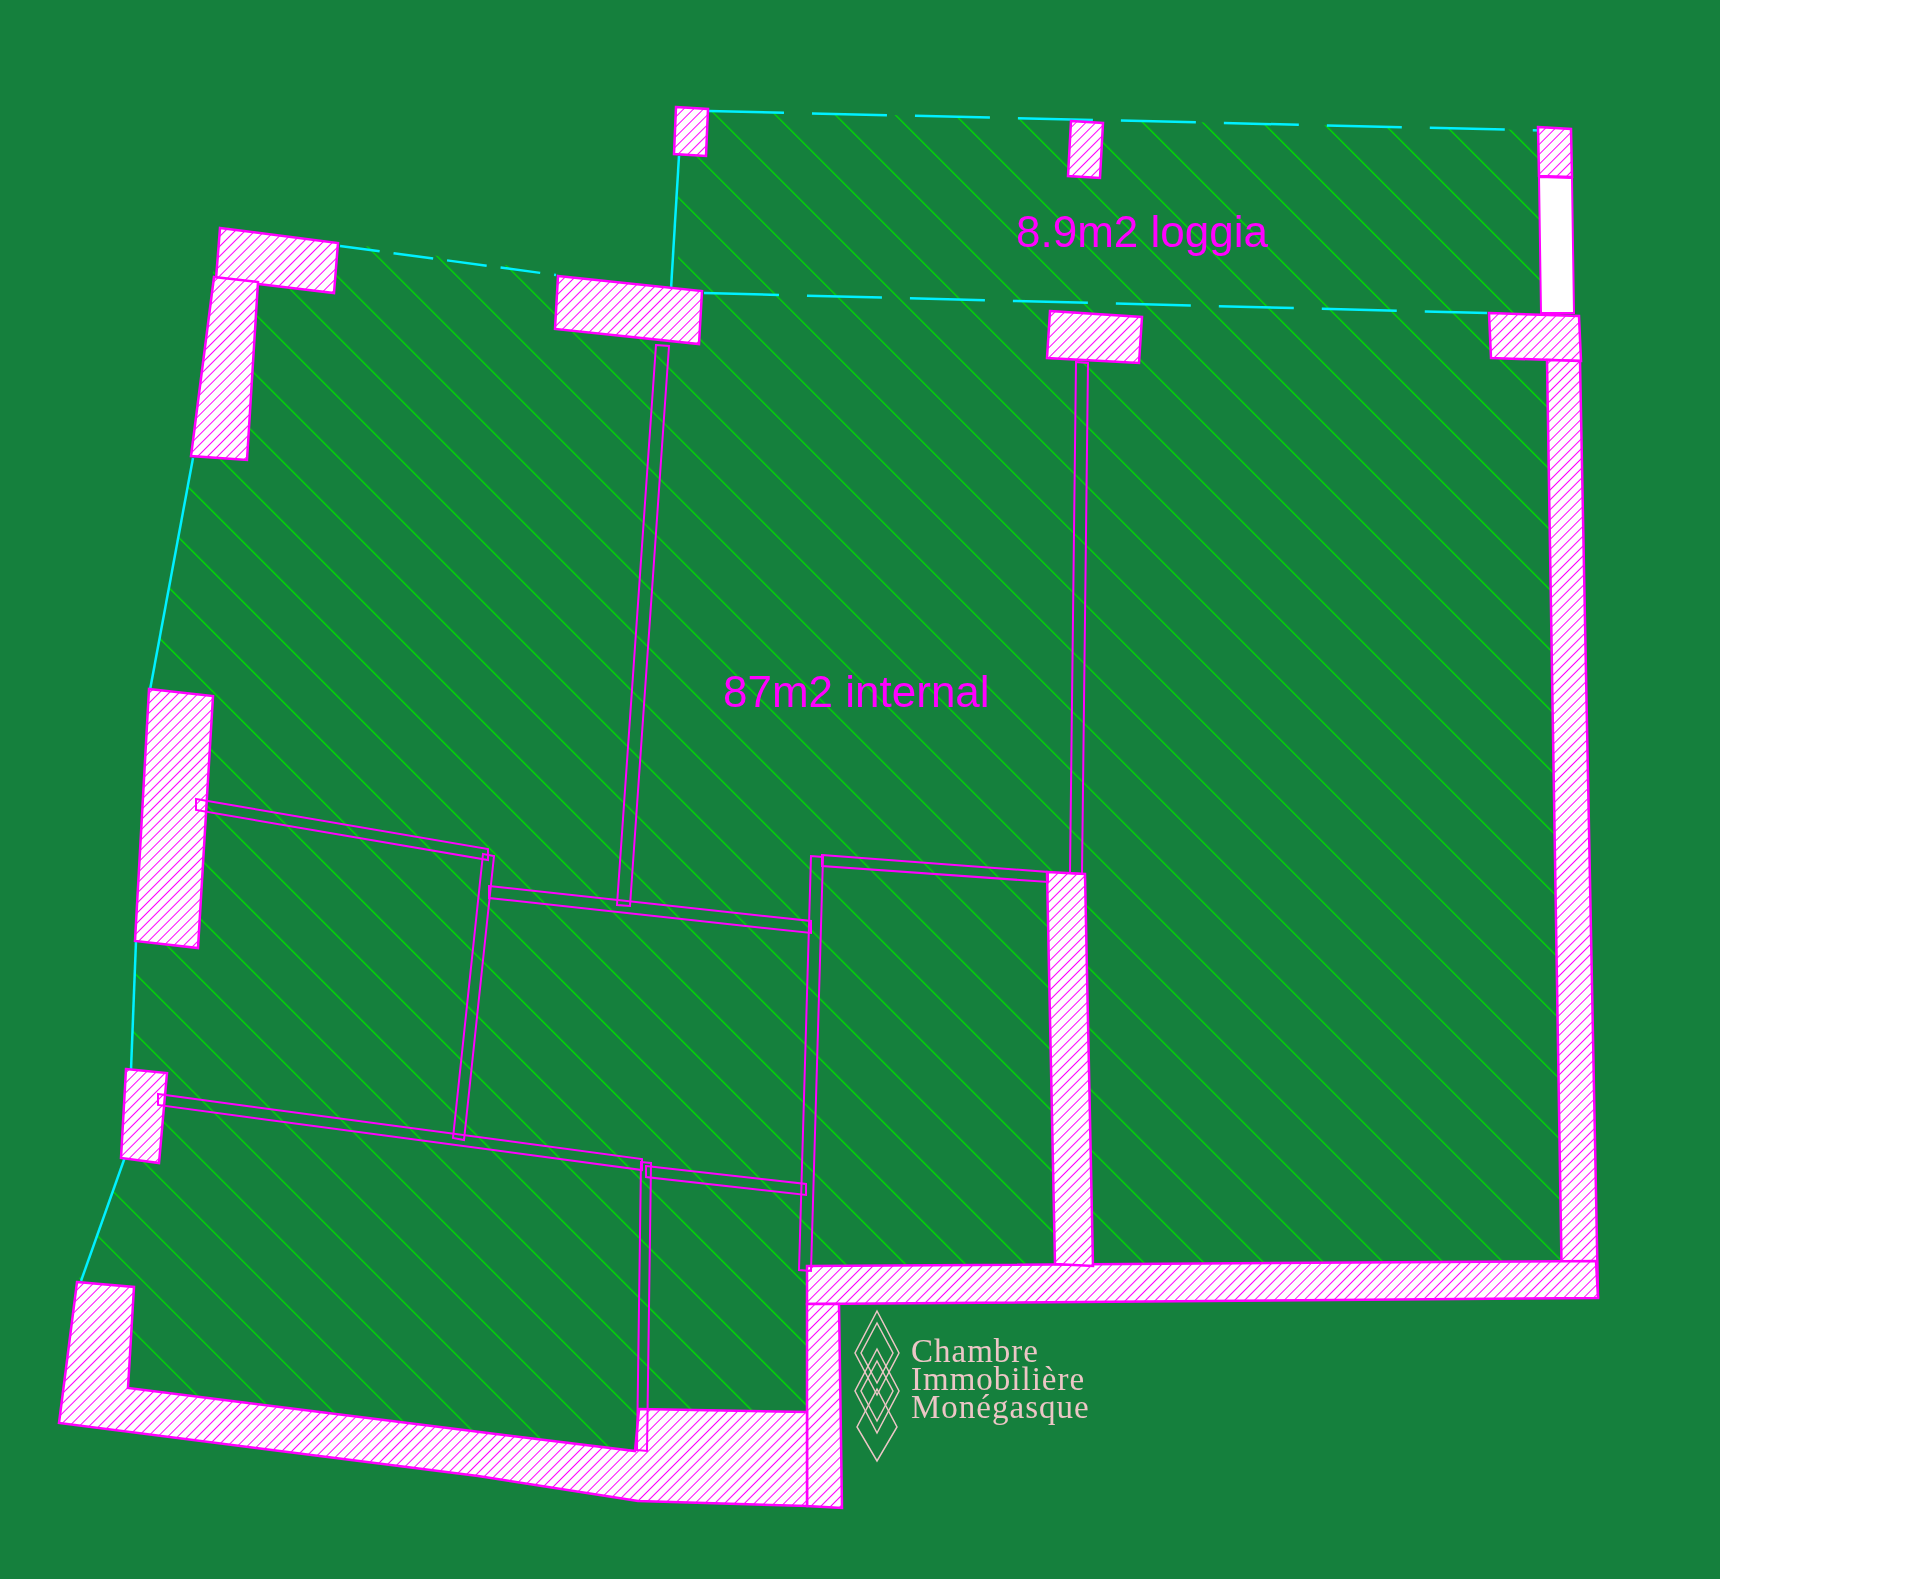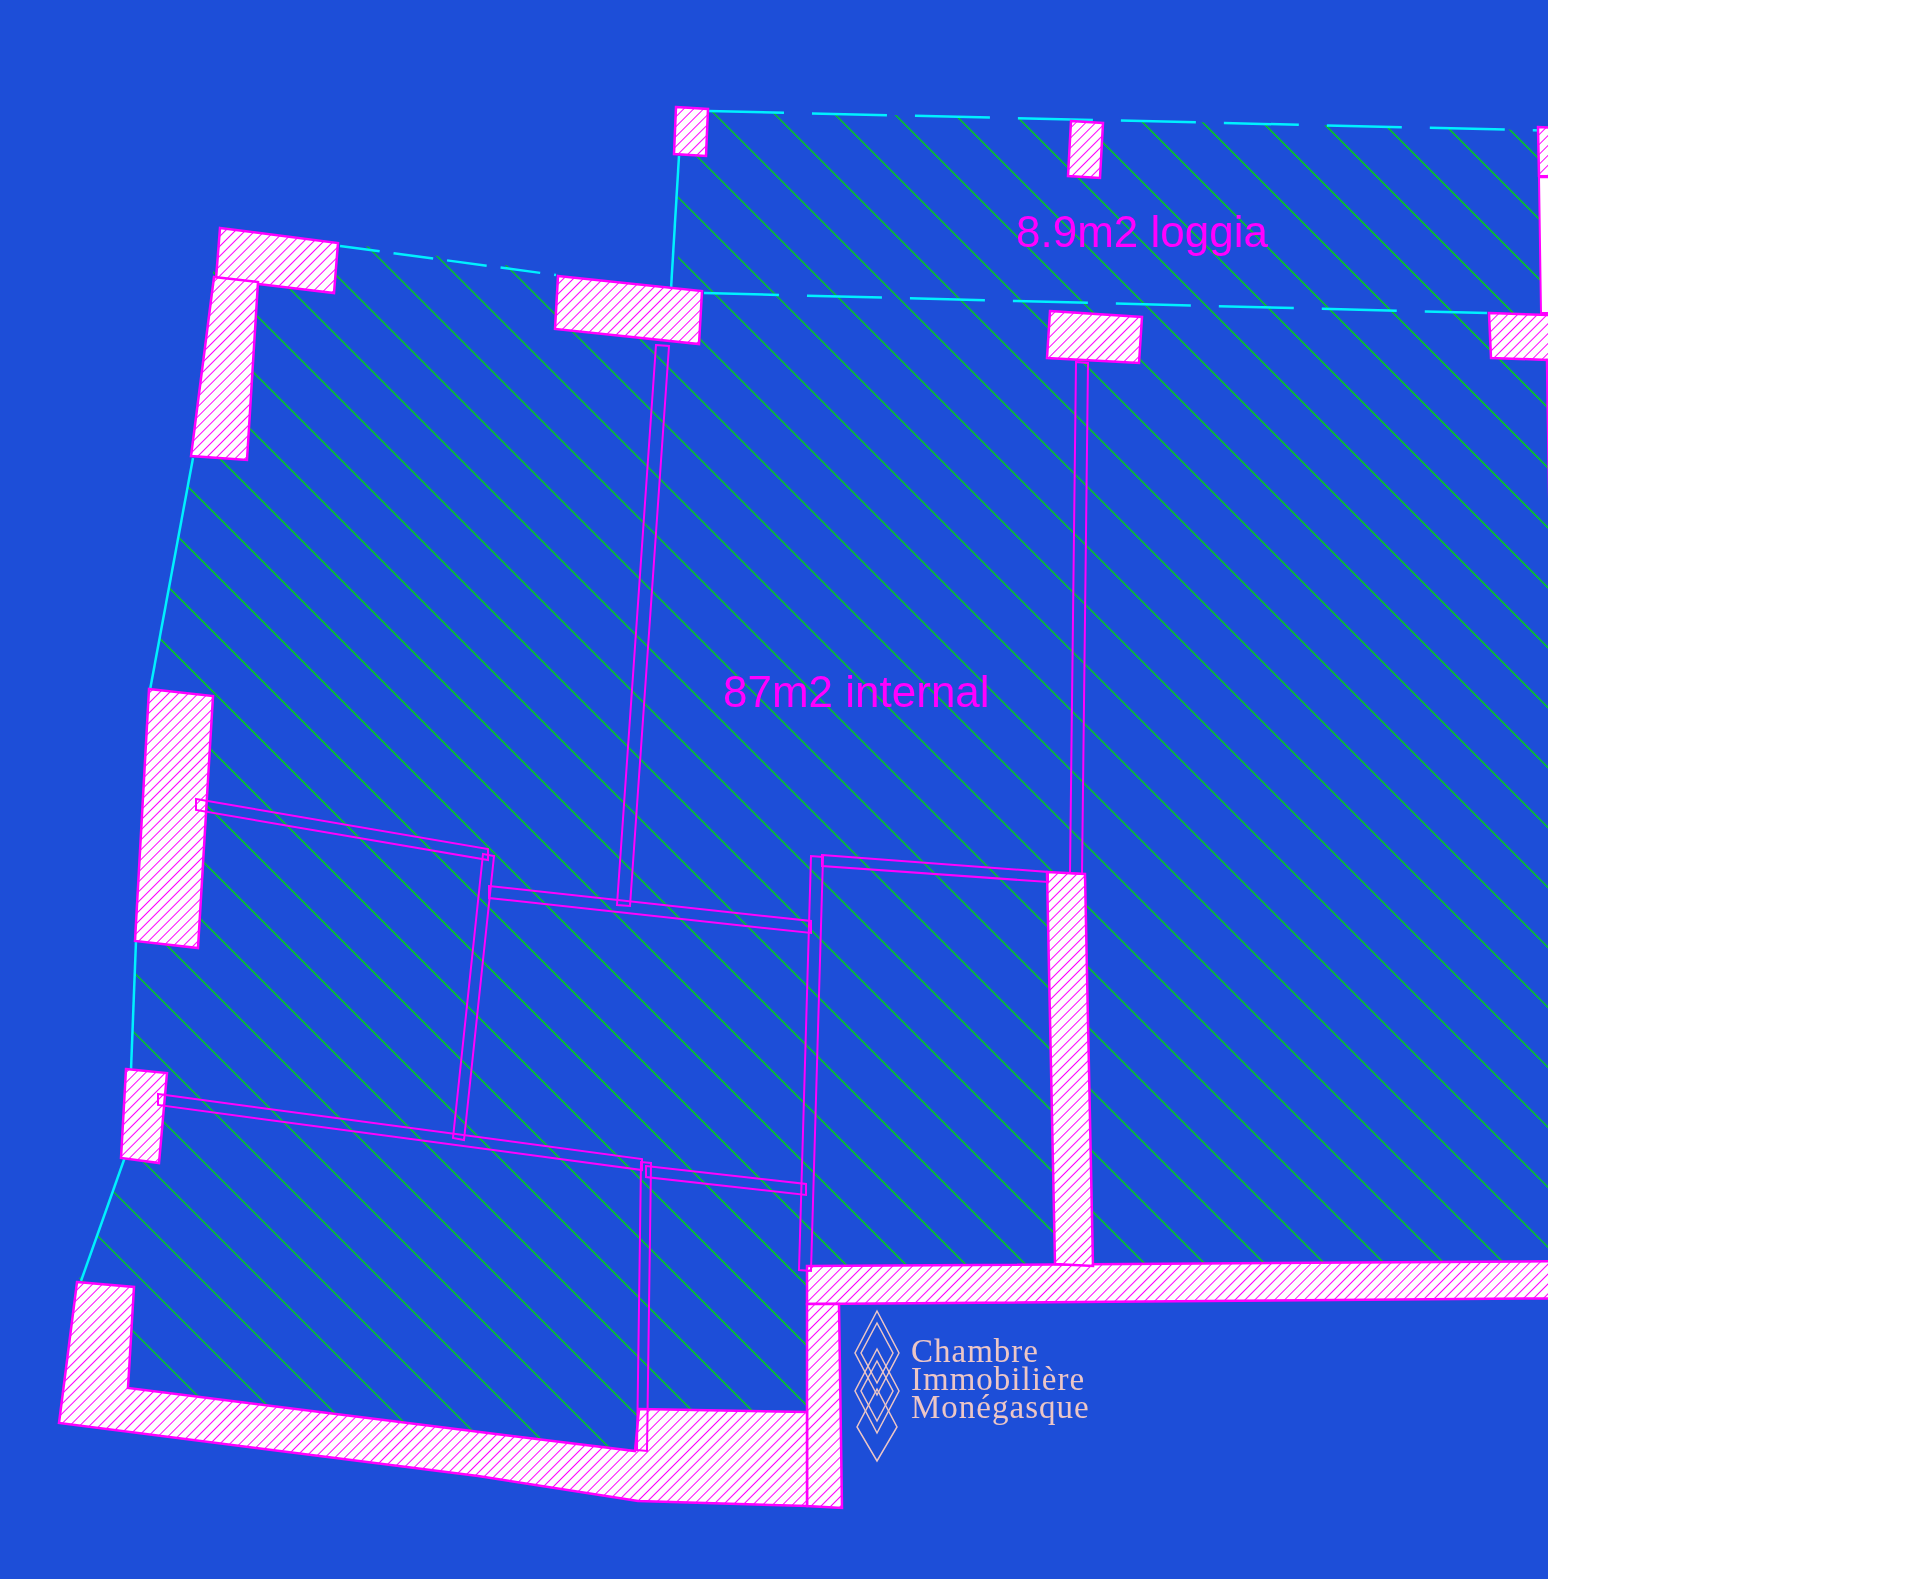--- a/index.html
+++ b/index.html
@@ -1,16 +1,16 @@
 <!DOCTYPE html>
 <html><head>
 <meta charset="utf-8">
 <style>
   html,body{margin:0;padding:0;background:#ffffff;}
-  #canvas{position:relative;width:1548px;height:1579px;background:#1d4ed8;overflow:hidden;}
+  #canvas{position:relative;width:1720px;height:1579px;background:#15803d;overflow:hidden;}
   svg{display:block;}
   .plan-label{font-family:"Liberation Sans",sans-serif;font-size:44px;}
   .wm-text{font-family:"Liberation Serif",serif;font-size:33px;letter-spacing:1px;}
   .cyan{stroke:#00F0FF;stroke-width:2.5;fill:none;}
   .wall{fill:url(#mh);stroke:#FF00FF;stroke-width:2.5;stroke-linejoin:miter;}
   .part{fill:none;stroke:#FF00FF;stroke-width:2;}
   .wm-shape{fill:none;stroke-width:1.5;}
 </style>
 </head>
 <body>

